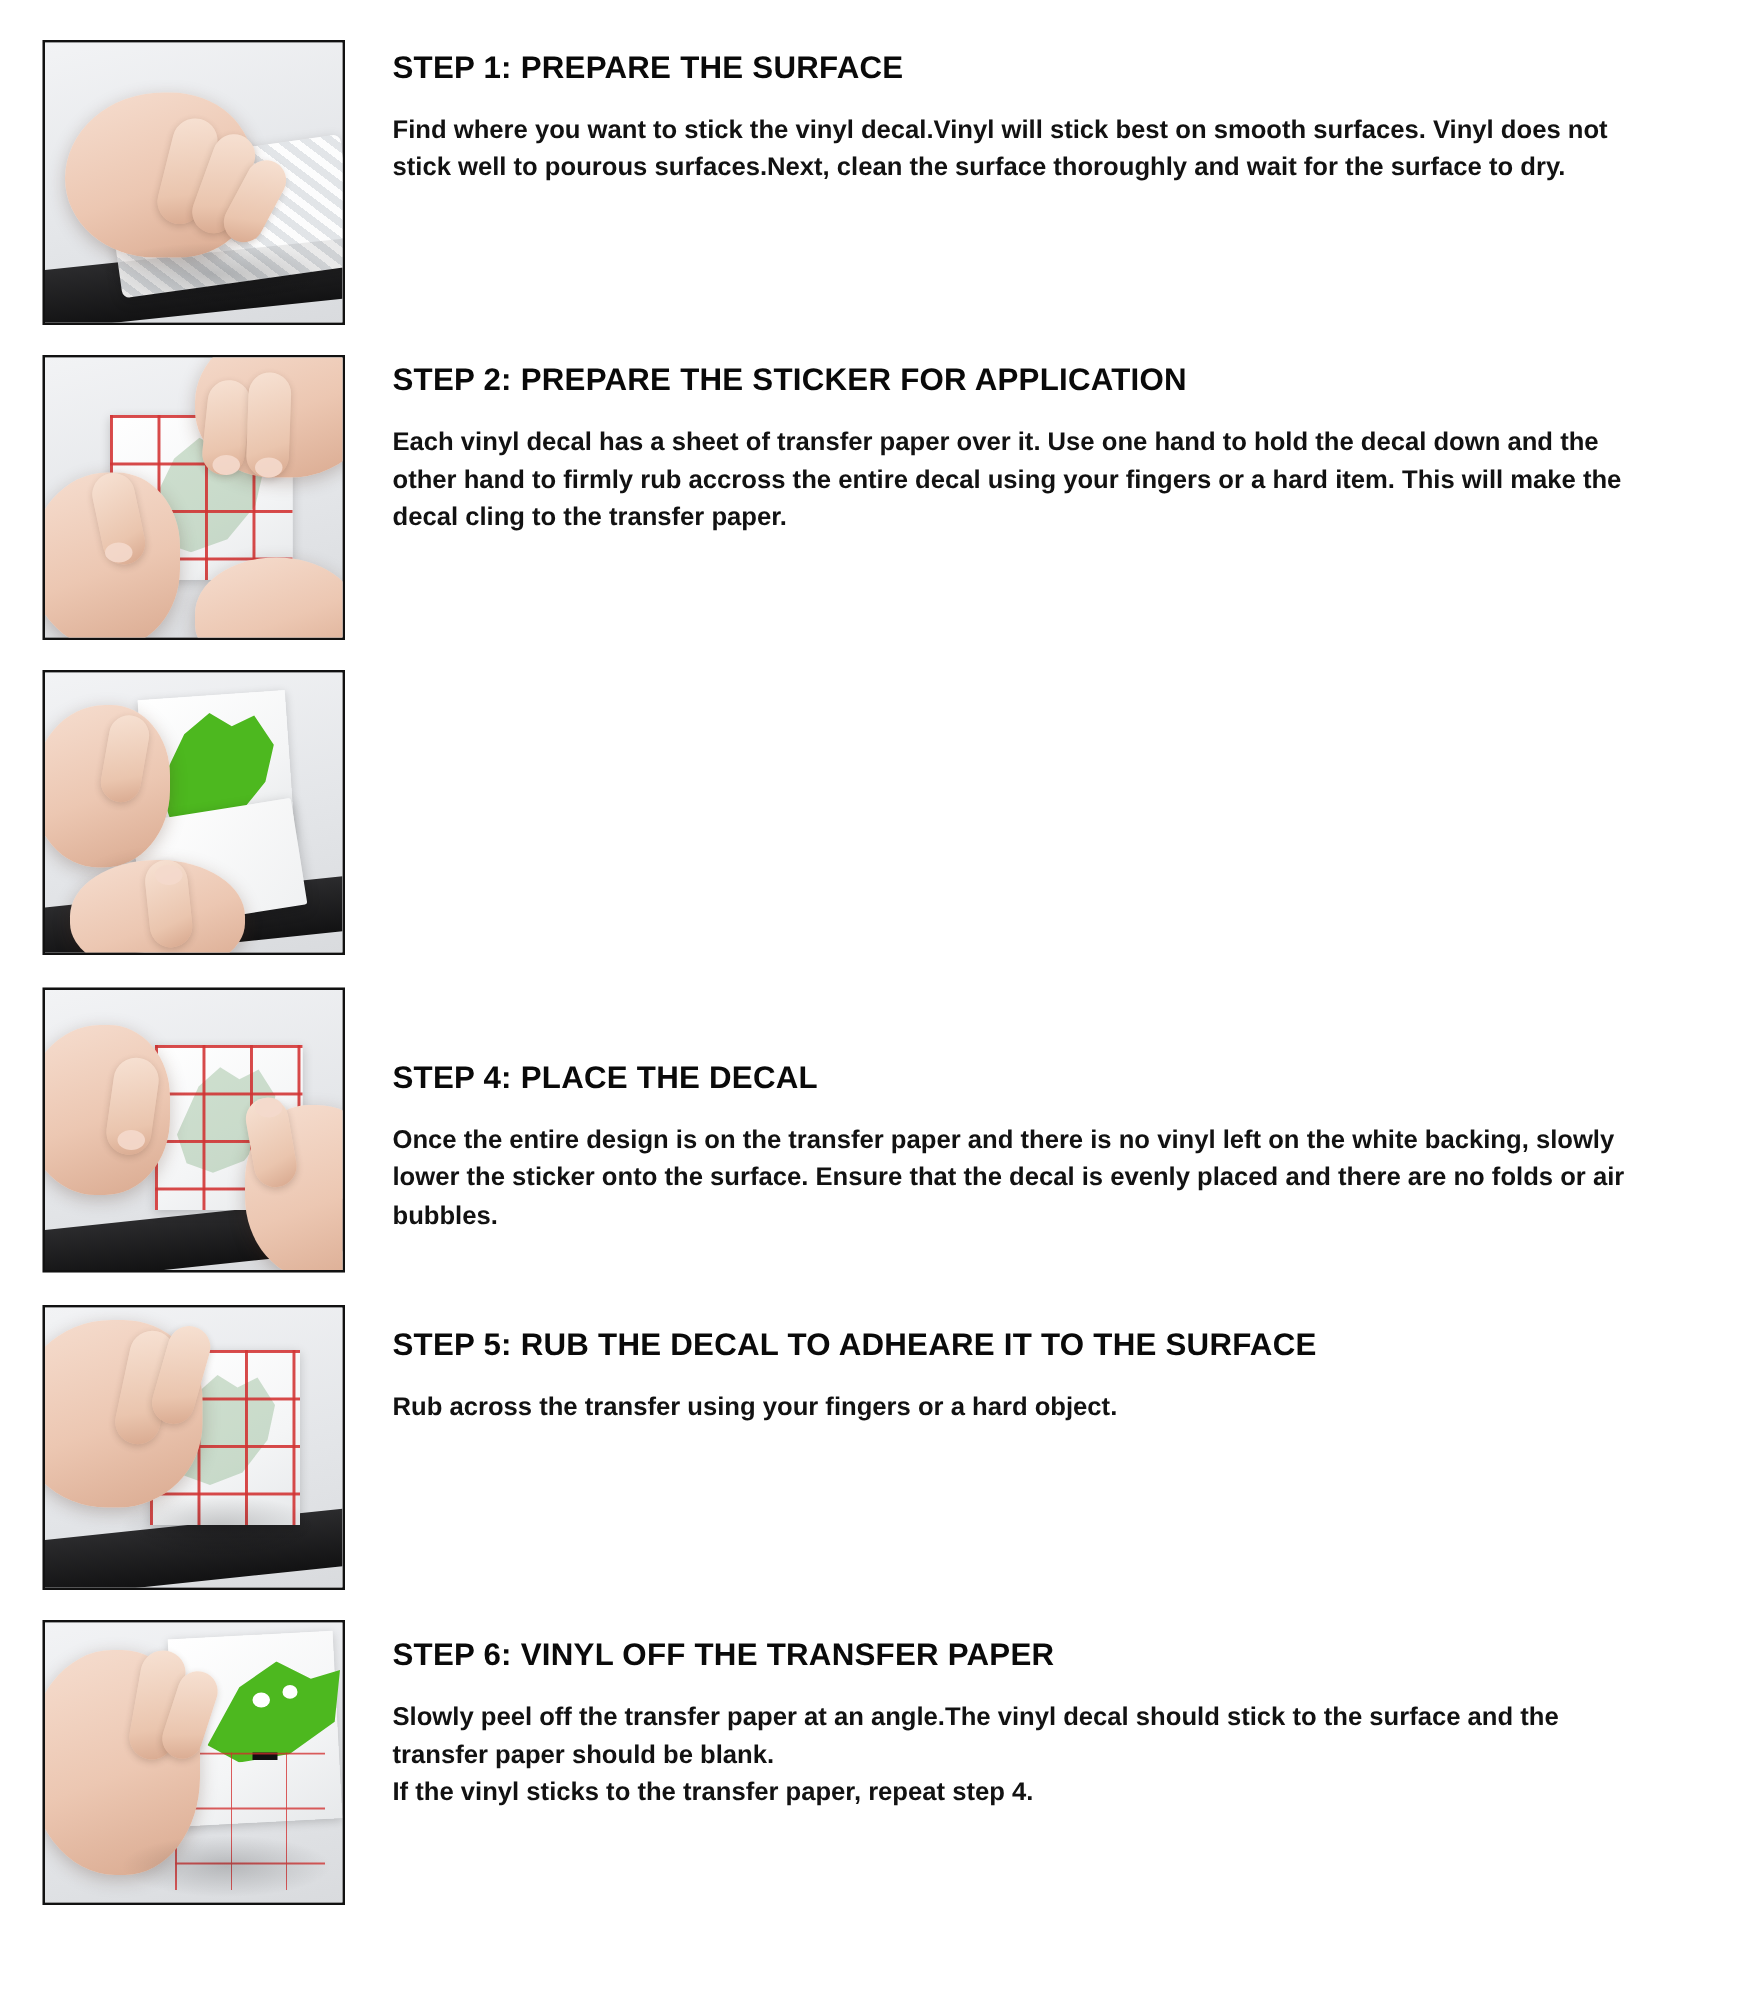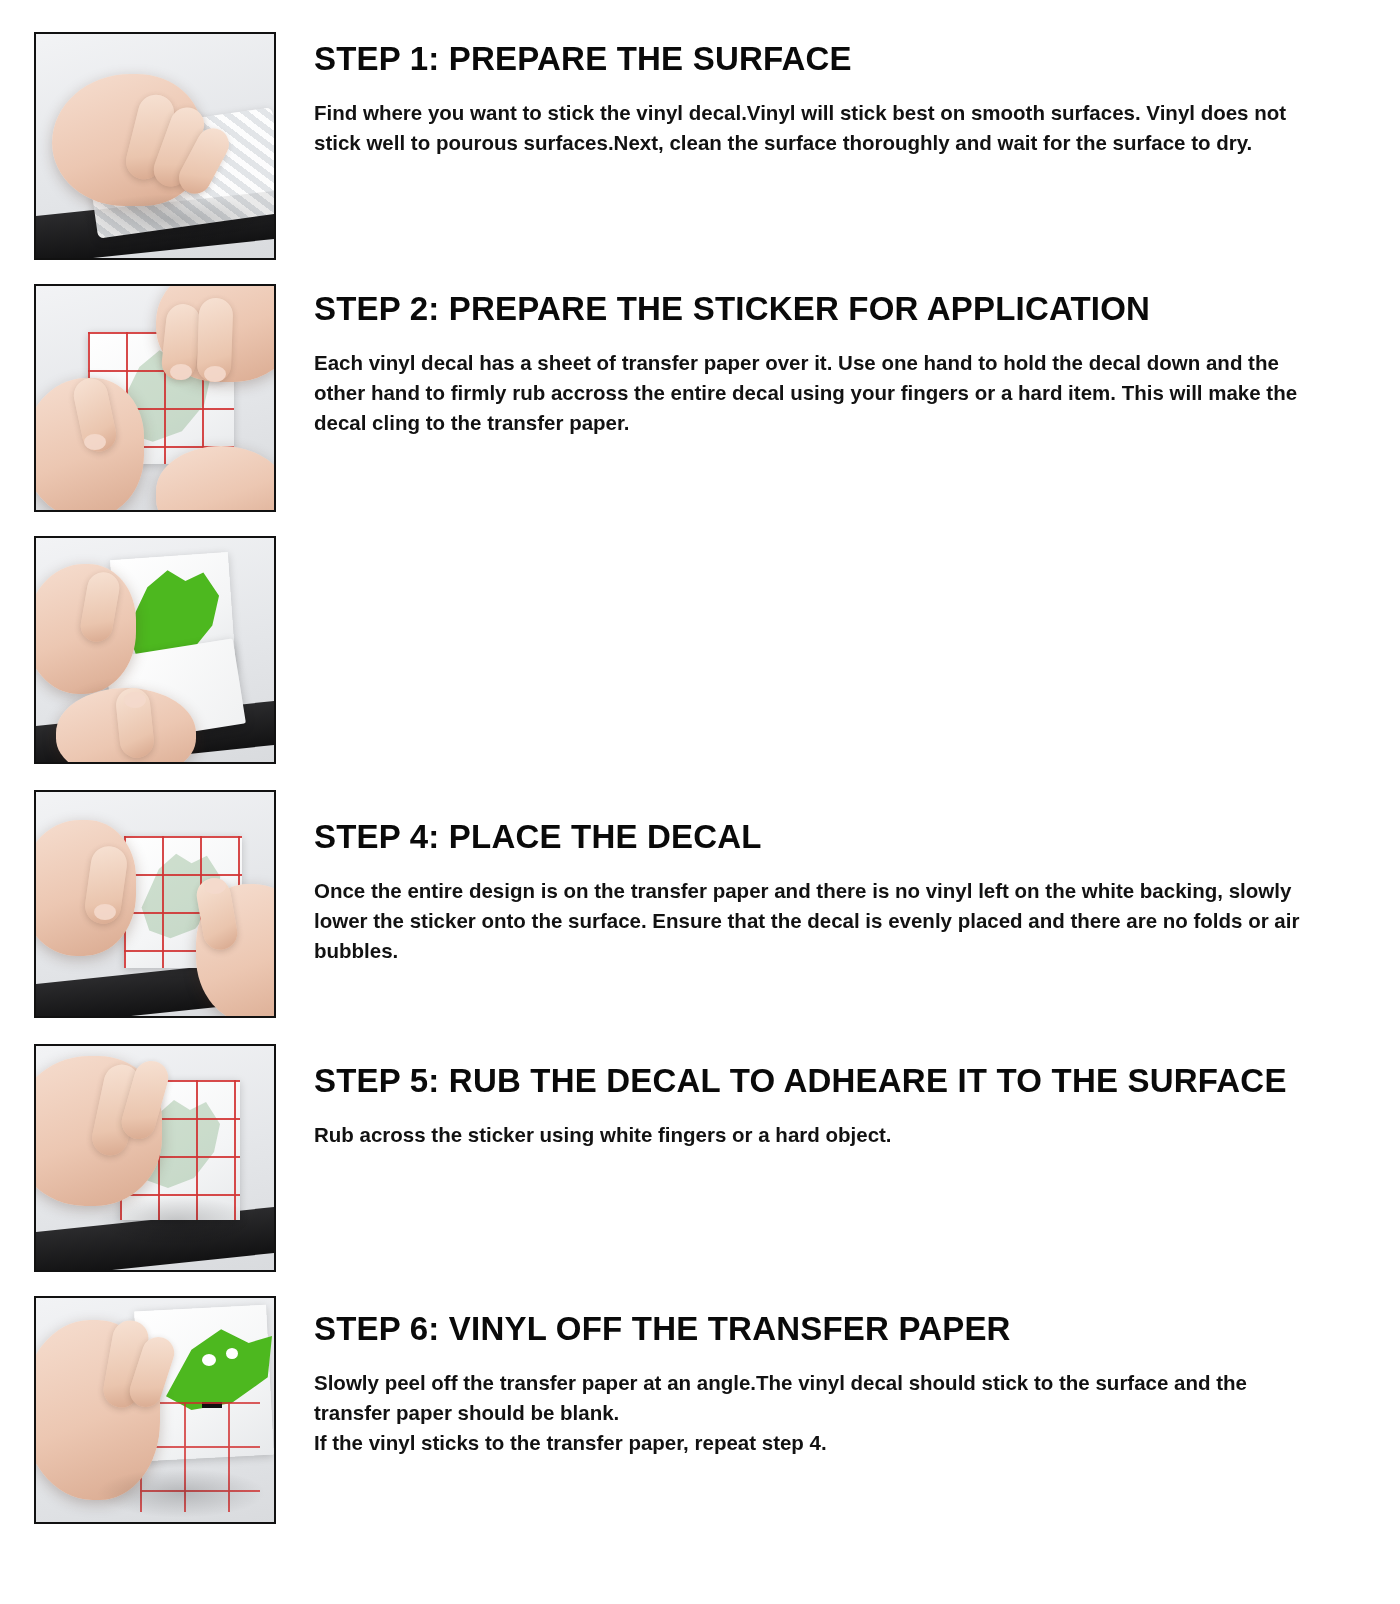--- a/index.html
+++ b/index.html
@@ -37,41 +37,41 @@
     height: 228px;
     border: 2px solid #111111;
     overflow: hidden;
     background: #e9eaec;
   }
   .step-body {
     flex: 1 1 auto;
     padding-top: 8px;
   }
   h2.step-title {
-    font-size: 33px;
+    font-size: 25px;
     font-weight: bold;
     letter-spacing: 0.2px;
     margin: 0 0 20px 0;
     color: #0a0a0a;
     white-space: nowrap;
   }
   p.step-text {
     font-size: 20.5px;
     line-height: 1.47;
     margin: 0;
     font-weight: bold;
     color: #121212;
     max-width: 1010px;
   }
   
   .step.s1 { margin-top: 2px; }
   .step.s1 .thumb { height: 228px; }
   .step.s2 { margin-top: 24px; }
   .step.s3 { margin-top: 24px; }
-  .step.s4 { margin-top: 26px; }
+  .step.s4 { margin-top: 26px; align-items: center; }
   .step.s5 { margin-top: 26px; }
   .step.s6 { margin-top: 24px; }
   .step.s2 .step-body, .step.s3 .step-body { padding-top: 6px; }
   .step.s4 .step-body { padding-top: 28px; }
   .step.s5 .step-body { padding-top: 18px; }
   .step.s6 .step-body { padding-top: 14px; }
 
   
   .bg-white-panel {
     position: absolute; inset: 0;
@@ -242,21 +242,21 @@
         <div class="decal-ghost leafshape" style="left:92px;top:48px;width:100px;height:100px;"></div>
         <div class="grid-red" style="left:84px;top:34px;width:120px;height:140px;"></div>
         <div class="hand" style="left:-24px;top:10px;width:150px;height:150px;border-radius:55% 45% 48% 52%;"></div>
         <div class="finger" style="left:62px;top:18px;width:36px;height:92px;transform:rotate(12deg);"></div>
         <div class="finger" style="left:92px;top:14px;width:34px;height:80px;transform:rotate(16deg);"></div>
         <div class="shadow-soft" style="left:60px;top:150px;width:160px;height:50px;"></div>
       </div>
     </div>
     <div class="step-body">
       <h2 class="step-title">STEP 5: RUB THE DECAL TO ADHEARE IT TO THE SURFACE</h2>
-      <p class="step-text">Rub across the sticker using white fingers or a hard object.</p>
+      <p class="step-text">Rub across the transfer using your fingers or a hard object.</p>
     </div>
   </div>
 
   <div class="step s6">
     <div class="thumb-wrap">
       <div class="thumb">
         <div class="bg-white-panel"></div>
         <div class="paper" style="left:102px;top:10px;width:132px;height:150px;transform:rotate(-3deg);"></div>
         <div class="decal-green" style="left:130px;top:26px;width:106px;height:86px;clip-path:polygon(0% 84%,24% 30%,52% 6%,78% 22%,100% 14%,96% 62%,62% 92%,24% 100%);"></div>
         <div style="position:absolute;left:166px;top:56px;width:14px;height:12px;background:#ffffff;border-radius:50%;"></div>

